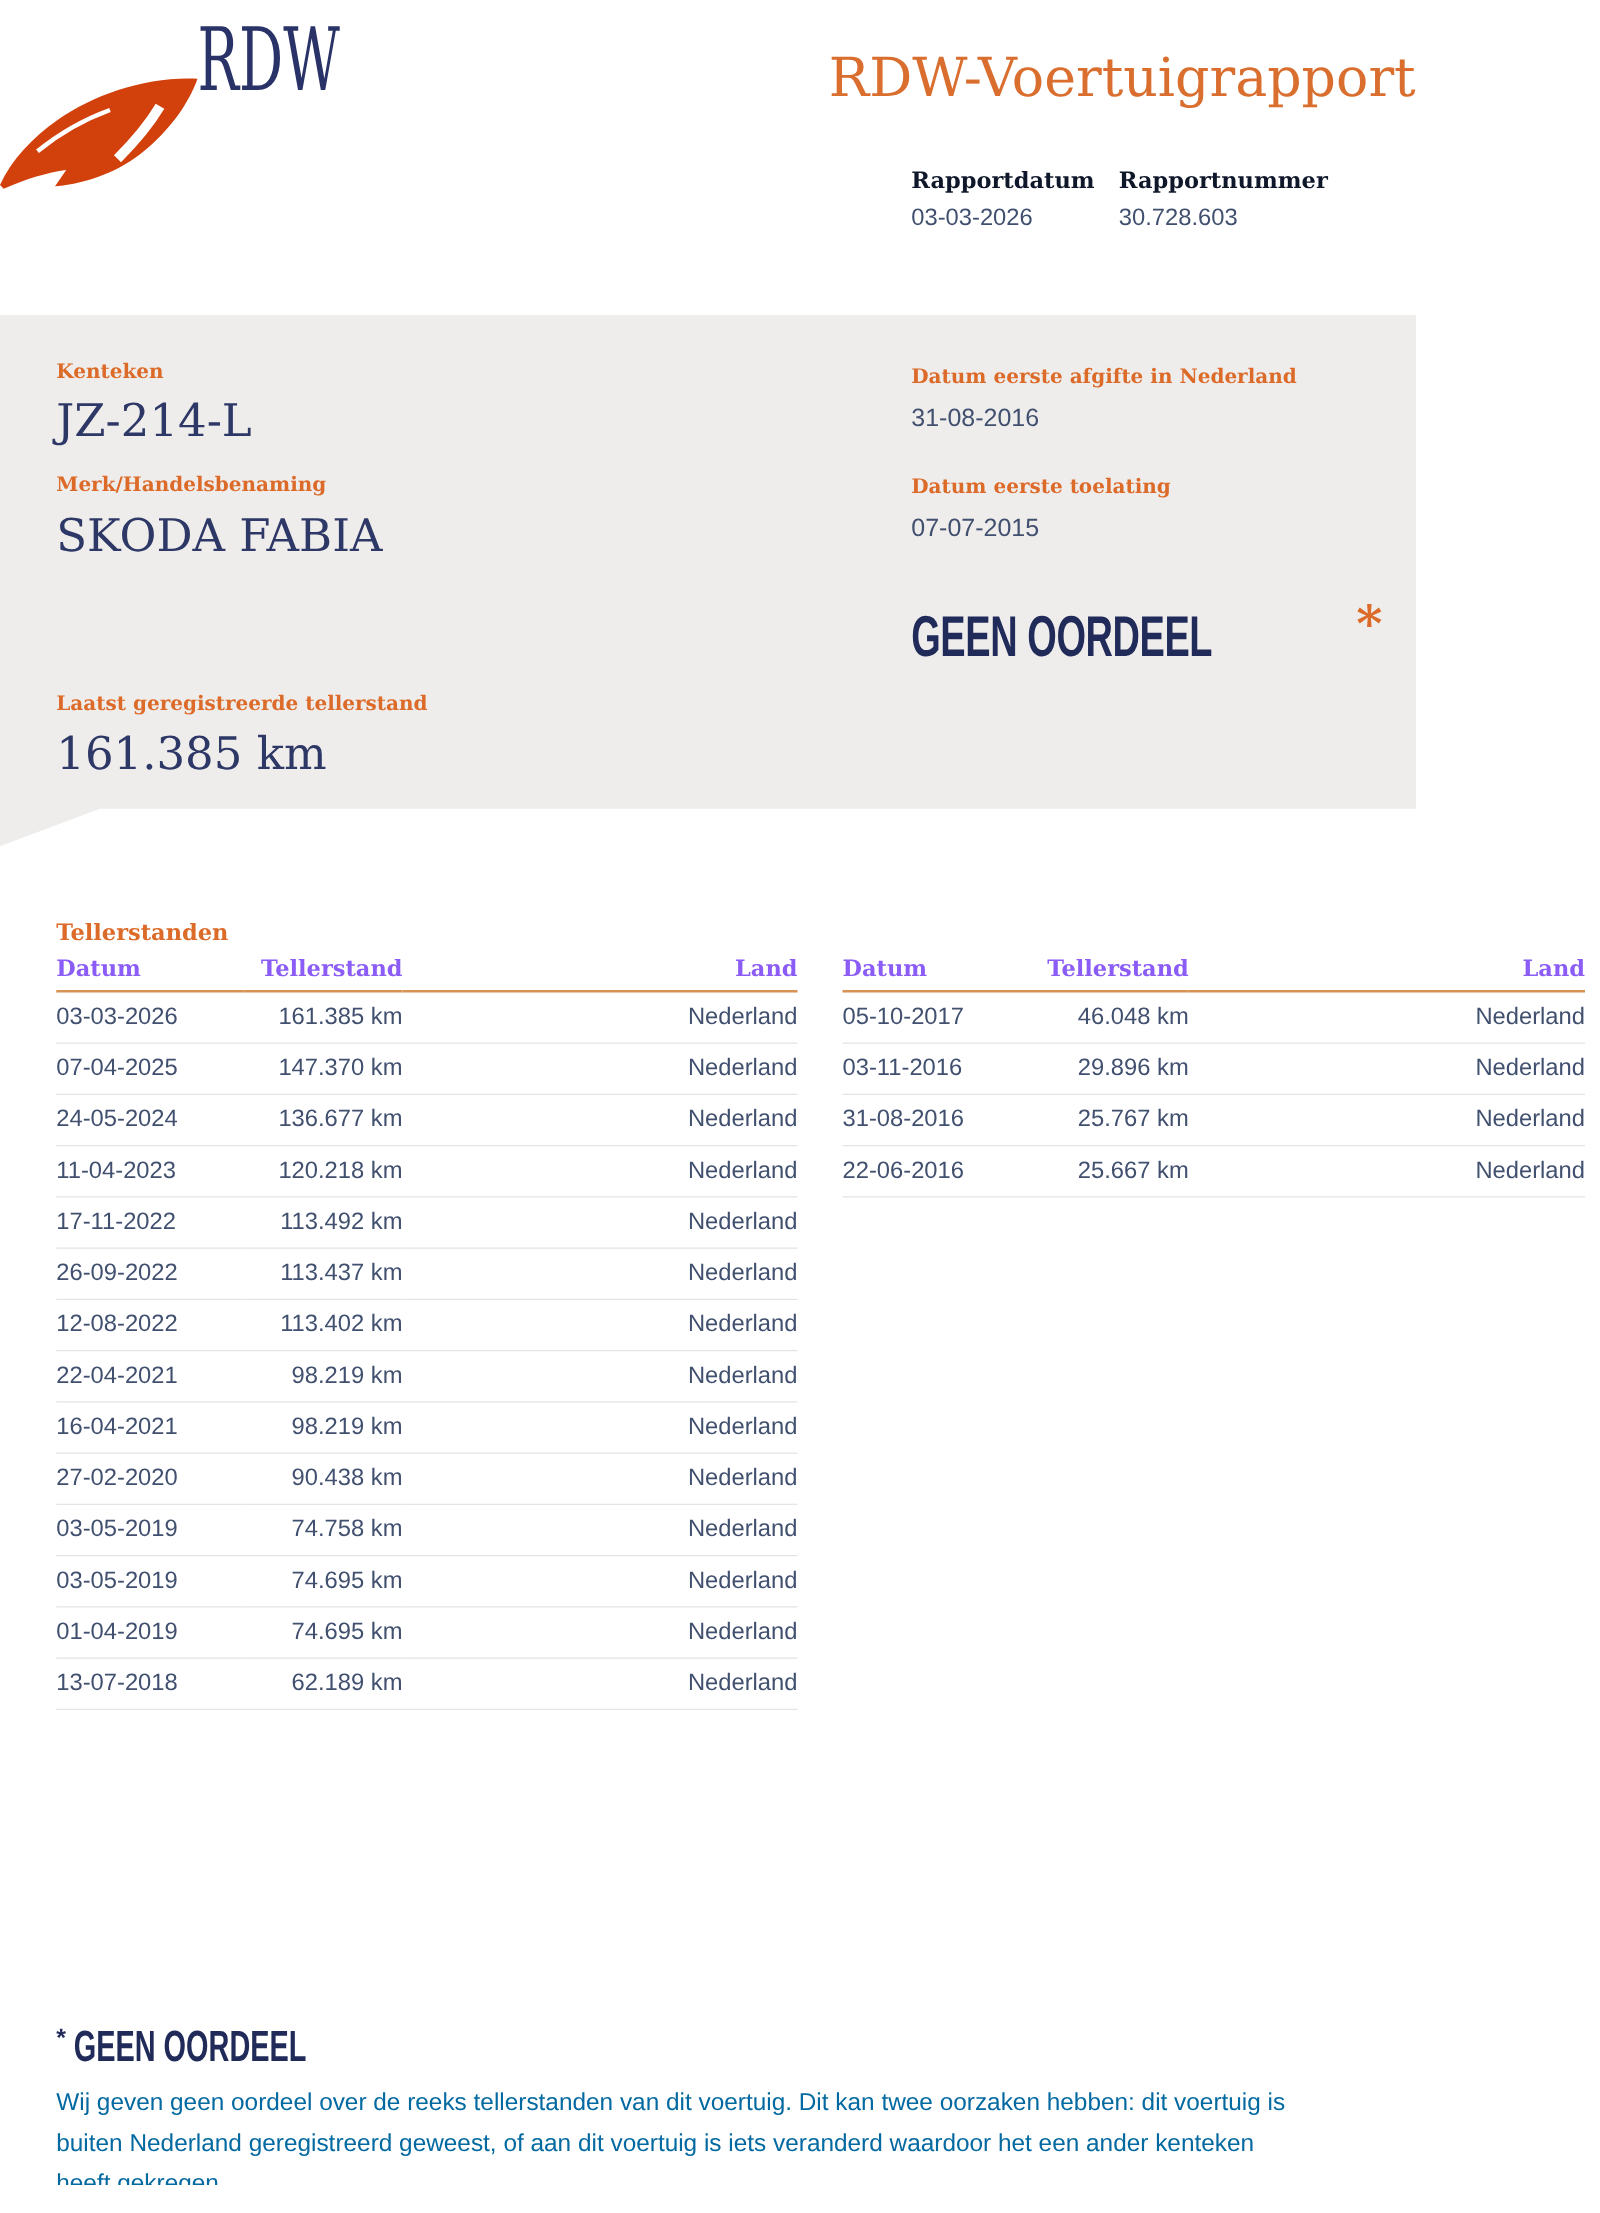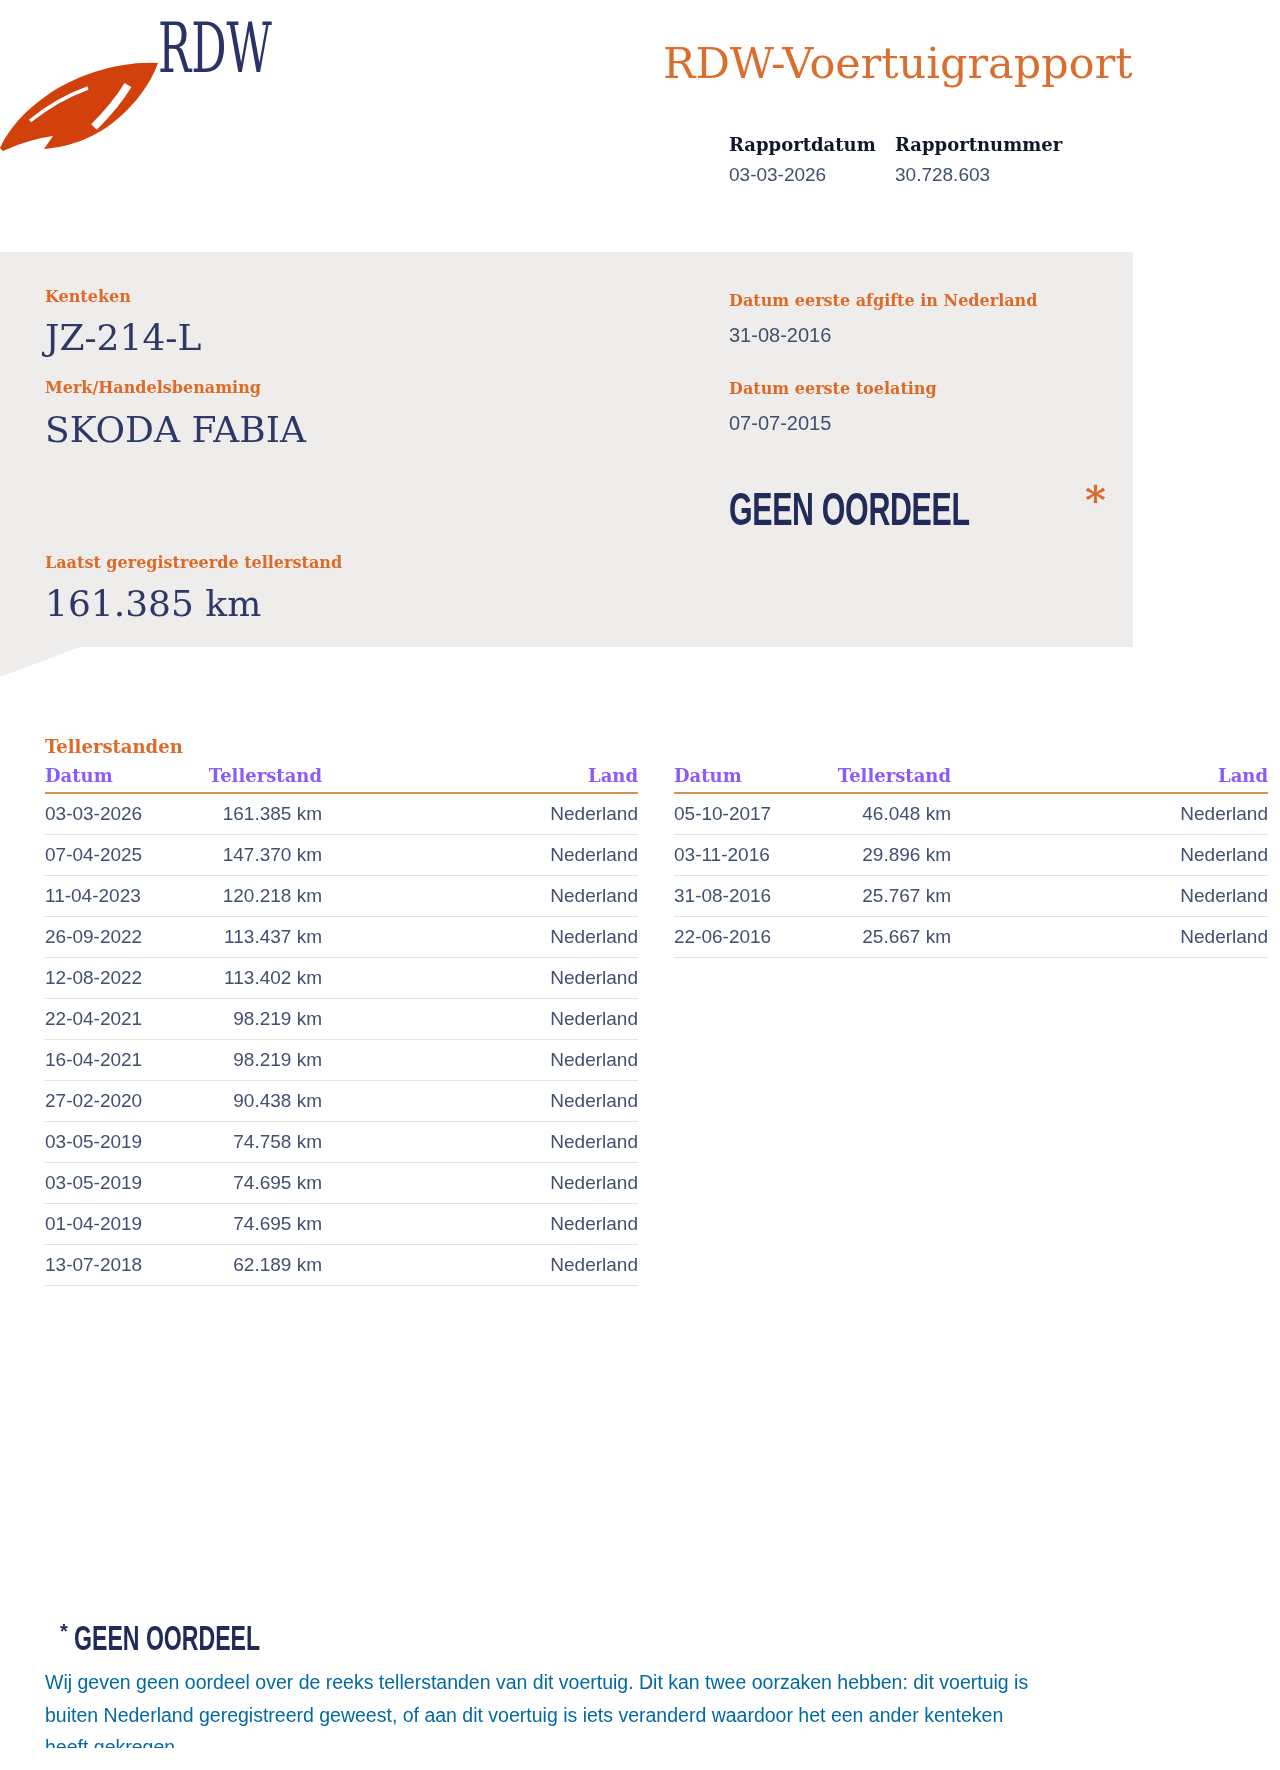--- a/index.html
+++ b/index.html
@@ -40,21 +40,21 @@
   #right-table{left:674px;width:594px;}
   table.mileage th{font-family:"DejaVu Serif",serif;font-weight:bold;font-size:18px;
      color:#8b5cf6;text-align:left;padding:0 0 6px 0;border-bottom:2px solid #D79353;}
   table.mileage td{font-size:19px;color:#41506F;height:40px;padding:0;
      border-bottom:1px solid #E6E4E1;vertical-align:middle;}
   table.mileage th:nth-child(2),table.mileage td:nth-child(2),
   table.mileage th:nth-child(3),table.mileage td:nth-child(3){text-align:right;}
   col.c-date{width:150px;} col.c-km{width:127px;} col.c-land{width:auto;}
 
   
-  .footnote-heading{position:absolute;left:45px;top:1620px;white-space:nowrap;margin-left:15px;}
+  .footnote-heading{position:absolute;left:45px;top:1620px;white-space:nowrap;}
   .footnote-star{display:inline-block;vertical-align:12px;font-weight:bold;font-size:20px;
                  color:#202B59;margin-right:6px;}
   .footnote-title{display:inline-block;transform:scaleX(0.66);transform-origin:0 0;
                   font-weight:bold;font-size:35px;line-height:1;color:#202B59;}
   .footnote-body{position:absolute;left:45px;top:1666px;width:1070px;font-size:19.5px;
                  line-height:32.5px;color:#0369a1;white-space:pre-line;}
 </style>
 </head>
 <body>
 
@@ -116,22 +116,32 @@
           <td>03-03-2026</td>
           <td>161.385 km</td>
           <td>Nederland</td>
         </tr>
         <tr>
           <td>07-04-2025</td>
           <td>147.370 km</td>
           <td>Nederland</td>
         </tr>
         <tr>
+          <td>24-05-2024</td>
+          <td>136.677 km</td>
+          <td>Nederland</td>
+        </tr>
+        <tr>
           <td>11-04-2023</td>
           <td>120.218 km</td>
+          <td>Nederland</td>
+        </tr>
+        <tr>
+          <td>17-11-2022</td>
+          <td>113.492 km</td>
           <td>Nederland</td>
         </tr>
         <tr>
           <td>26-09-2022</td>
           <td>113.437 km</td>
           <td>Nederland</td>
         </tr>
         <tr>
           <td>12-08-2022</td>
           <td>113.402 km</td>

